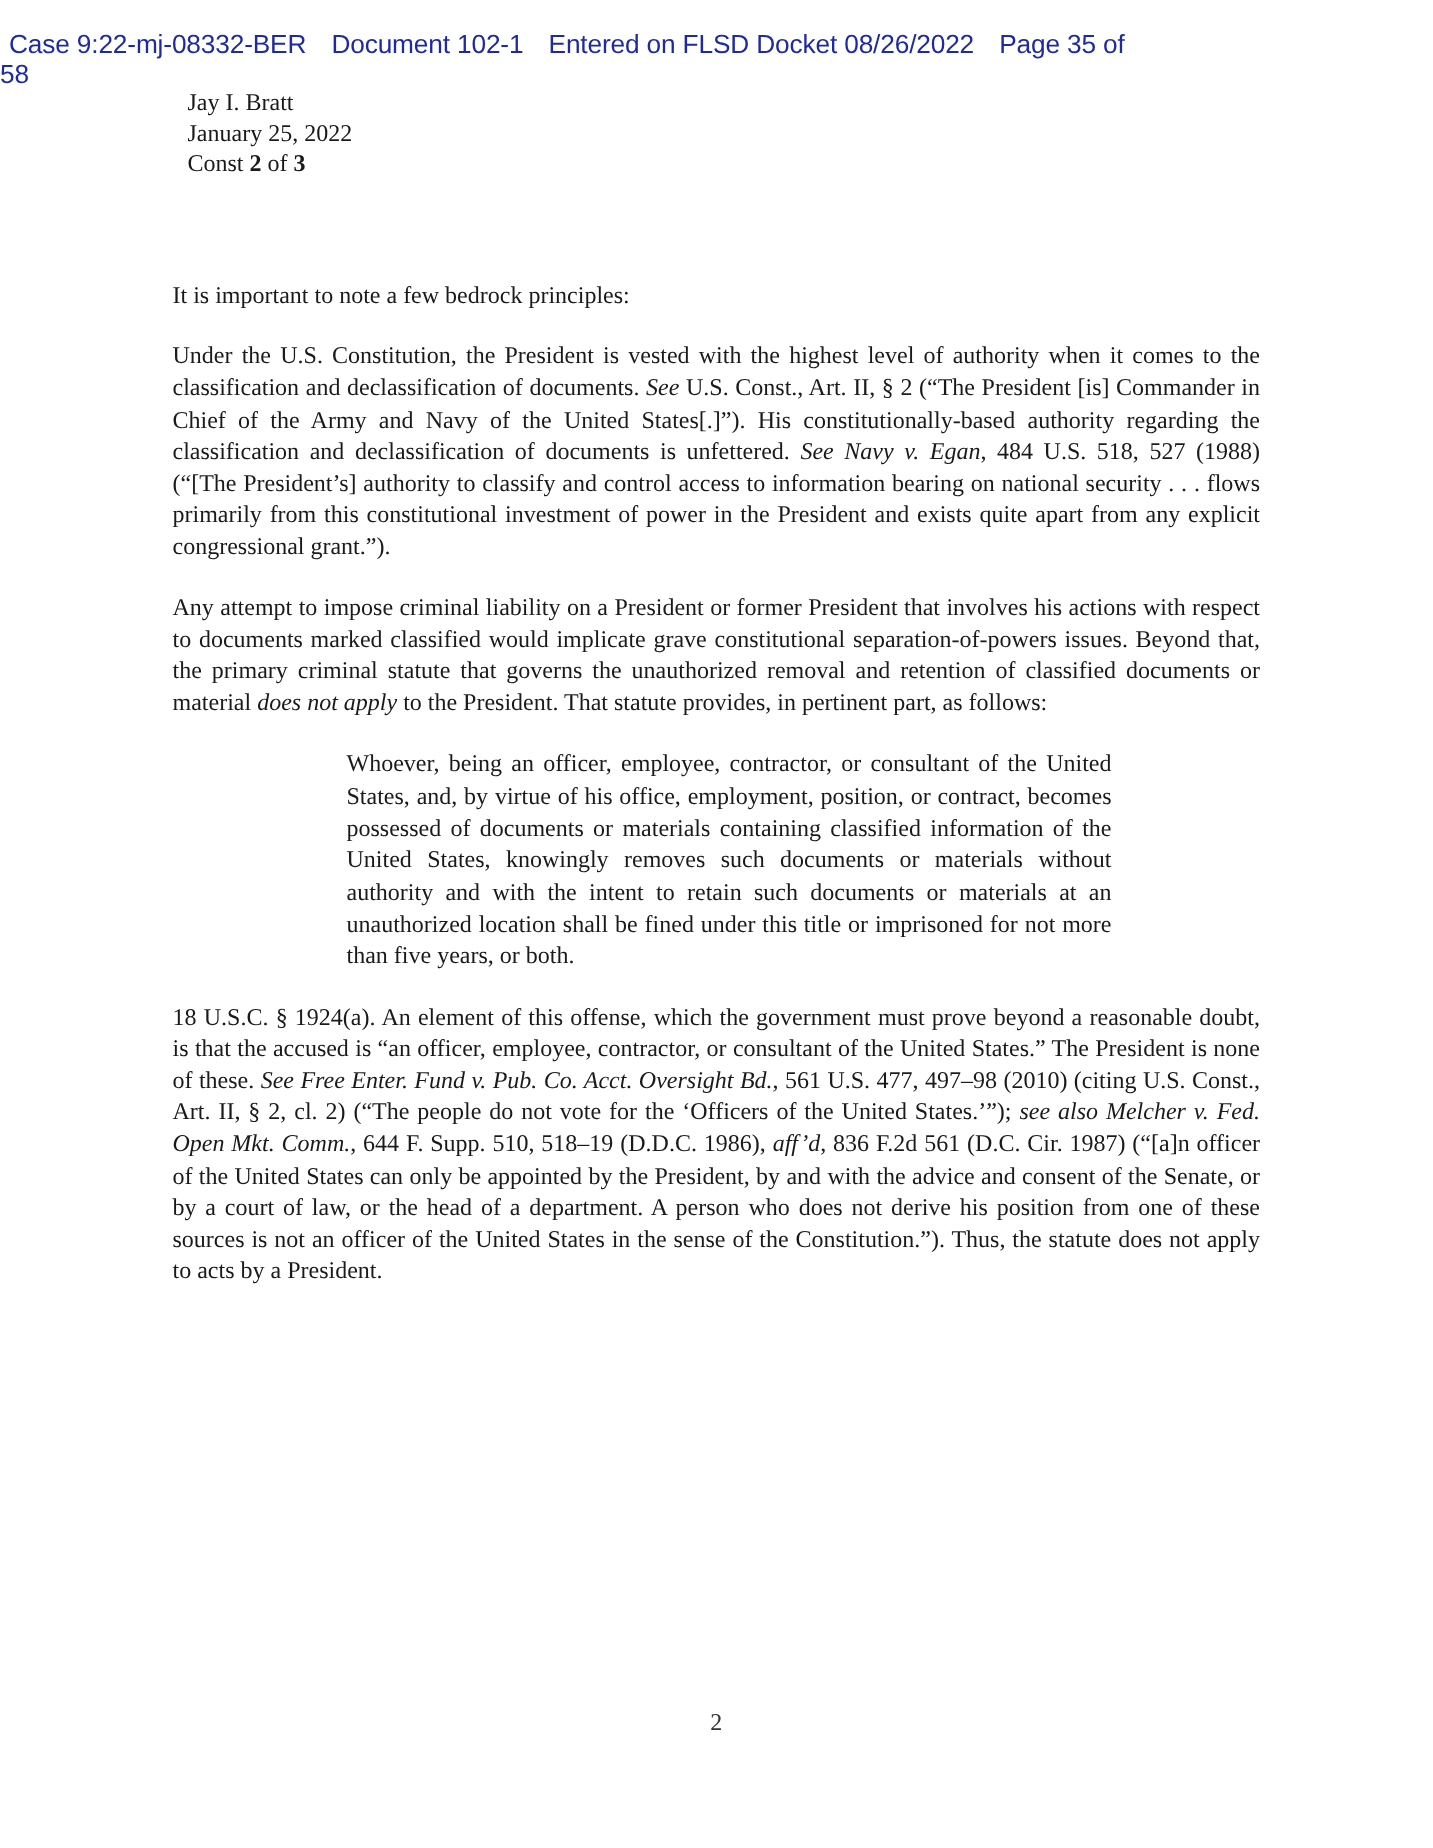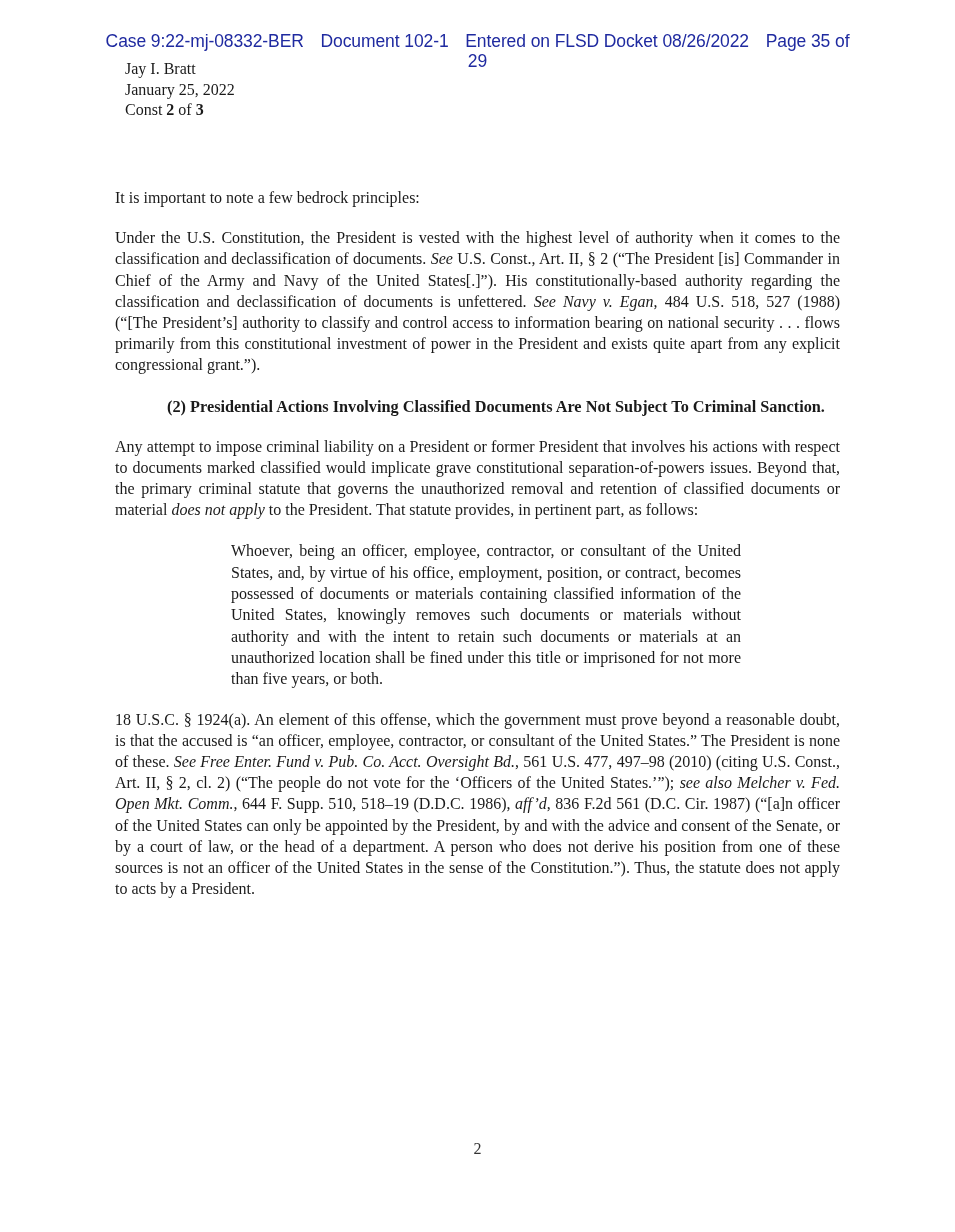--- a/index.html
+++ b/index.html
@@ -13,27 +13,25 @@
       position: relative;
       overflow: hidden;
       font-family: "Liberation Serif", "DejaVu Serif", serif;
       color: #1a1a1a;
     }
     .stamp {
       position: absolute;
       top: 19px;
       left: 0;
       width: 955px;
-      text-align: center;
       font-family: "Liberation Sans", "DejaVu Sans", sans-serif;
       font-size: 17.5px;
       line-height: 20px;
       color: #1f2aa0;
       letter-spacing: -0.1px;
-      margin-top: 12px;
     }
     .stamp .seg { margin: 0 6px; }
     .letterhead {
       position: absolute;
       top: 59px;
       left: 125px;
       font-size: 16px;
       line-height: 20.5px;
     }
     .letterhead b { font-weight: bold; }
@@ -81,36 +79,35 @@
   </style>
 </head>
 <body>
 
 <div class="stamp">
   <span class="seg">Case 9:22-mj-08332-BER</span>
   <span class="seg">Document 102-1</span>
   <span class="seg">Entered on FLSD Docket 08/26/2022</span>
   <span class="seg">Page 35 of</span>
   <br>
-  <span>29</span>
+  <span>58</span>
 </div>
 
 <div class="letterhead">
   <div>Jay I. Bratt</div>
   <div>January 25, 2022</div>
   <div><span>Const </span><b>2</b><span> of </span><b>3</b></div>
 </div>
 
 <div class="page-body">
   <p class="intro">It is important to note a few bedrock principles:</p>
 
 
   <p class="para"><span>Under the U.S. Constitution, the President is vested with the highest level of authority when it comes to the classification and declassification of documents. </span><i>See</i><span> U.S. Const., Art. II, § 2 (“The President [is] Commander in Chief of the Army and Navy of the United States[.]”). His constitutionally-based authority regarding the classification and declassification of documents is unfettered. </span><i>See Navy v. Egan</i><span>, 484 U.S. 518, 527 (1988) (“[The President’s] authority to classify and control access to information bearing on national security . . . flows primarily from this constitutional investment of power in the President and exists quite apart from any explicit congressional grant.”).</span></p>
 
-  <div class="heading two">(2) Presidential Actions Involving Classified Documents Are Not Subject To Criminal Sanction.</div>
 
   <p class="para"><span>Any attempt to impose criminal liability on a President or former President that involves his actions with respect to documents marked classified would implicate grave constitutional separation-of-powers issues. Beyond that, the primary criminal statute that governs the unauthorized removal and retention of classified documents or material </span><i>does not apply</i><span> to the President. That statute provides, in pertinent part, as follows:</span></p>
 
   <p class="quote">Whoever, being an officer, employee, contractor, or consultant of the United States, and, by virtue of his office, employment, position, or contract, becomes possessed of documents or materials containing classified information of the United States, knowingly removes such documents or materials without authority and with the intent to retain such documents or materials at an unauthorized location shall be fined under this title or imprisoned for not more than five years, or both.</p>
 
   <p class="para"><span>18 U.S.C. § 1924(a). An element of this offense, which the government must prove beyond a reasonable doubt, is that the accused is “an officer, employee, contractor, or consultant of the United States.” The President is none of these. </span><i>See Free Enter. Fund v. Pub. Co. Acct. Oversight Bd.</i><span>, 561 U.S. 477, 497–98 (2010) (citing U.S. Const., Art. II, § 2, cl. 2) (“The people do not vote for the ‘Officers of the United States.’”); </span><i>see also Melcher v. Fed. Open Mkt. Comm.</i><span>, 644 F. Supp. 510, 518–19 (D.D.C. 1986), </span><i>aff’d</i><span>, 836 F.2d 561 (D.C. Cir. 1987) (“[a]n officer of the United States can only be appointed by the President, by and with the advice and consent of the Senate, or by a court of law, or the head of a department. A person who does not derive his position from one of these sources is not an officer of the United States in the sense of the Constitution.”). Thus, the statute does not apply to acts by a President.</span></p>
 </div>
 
 <div class="page-number">2</div>
 

